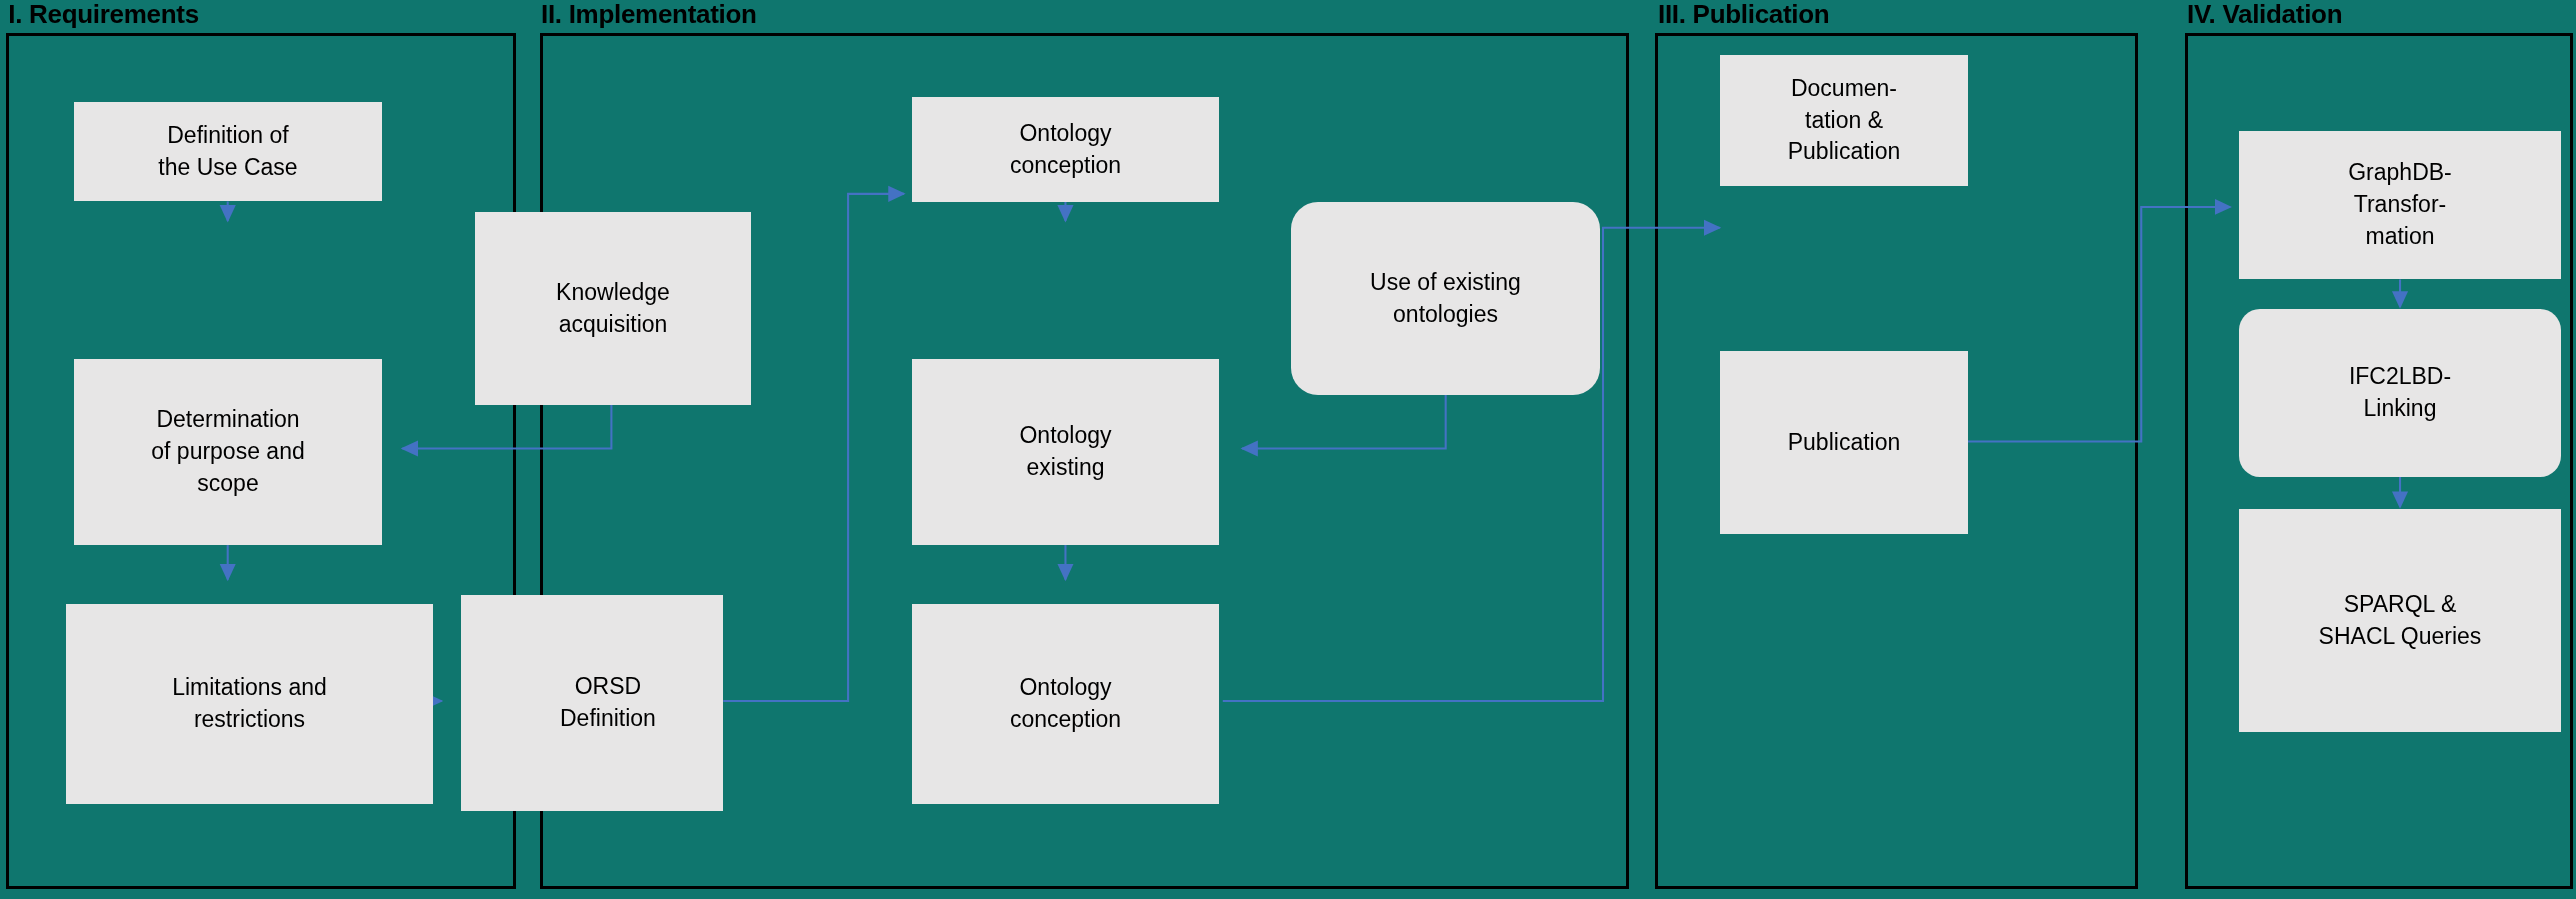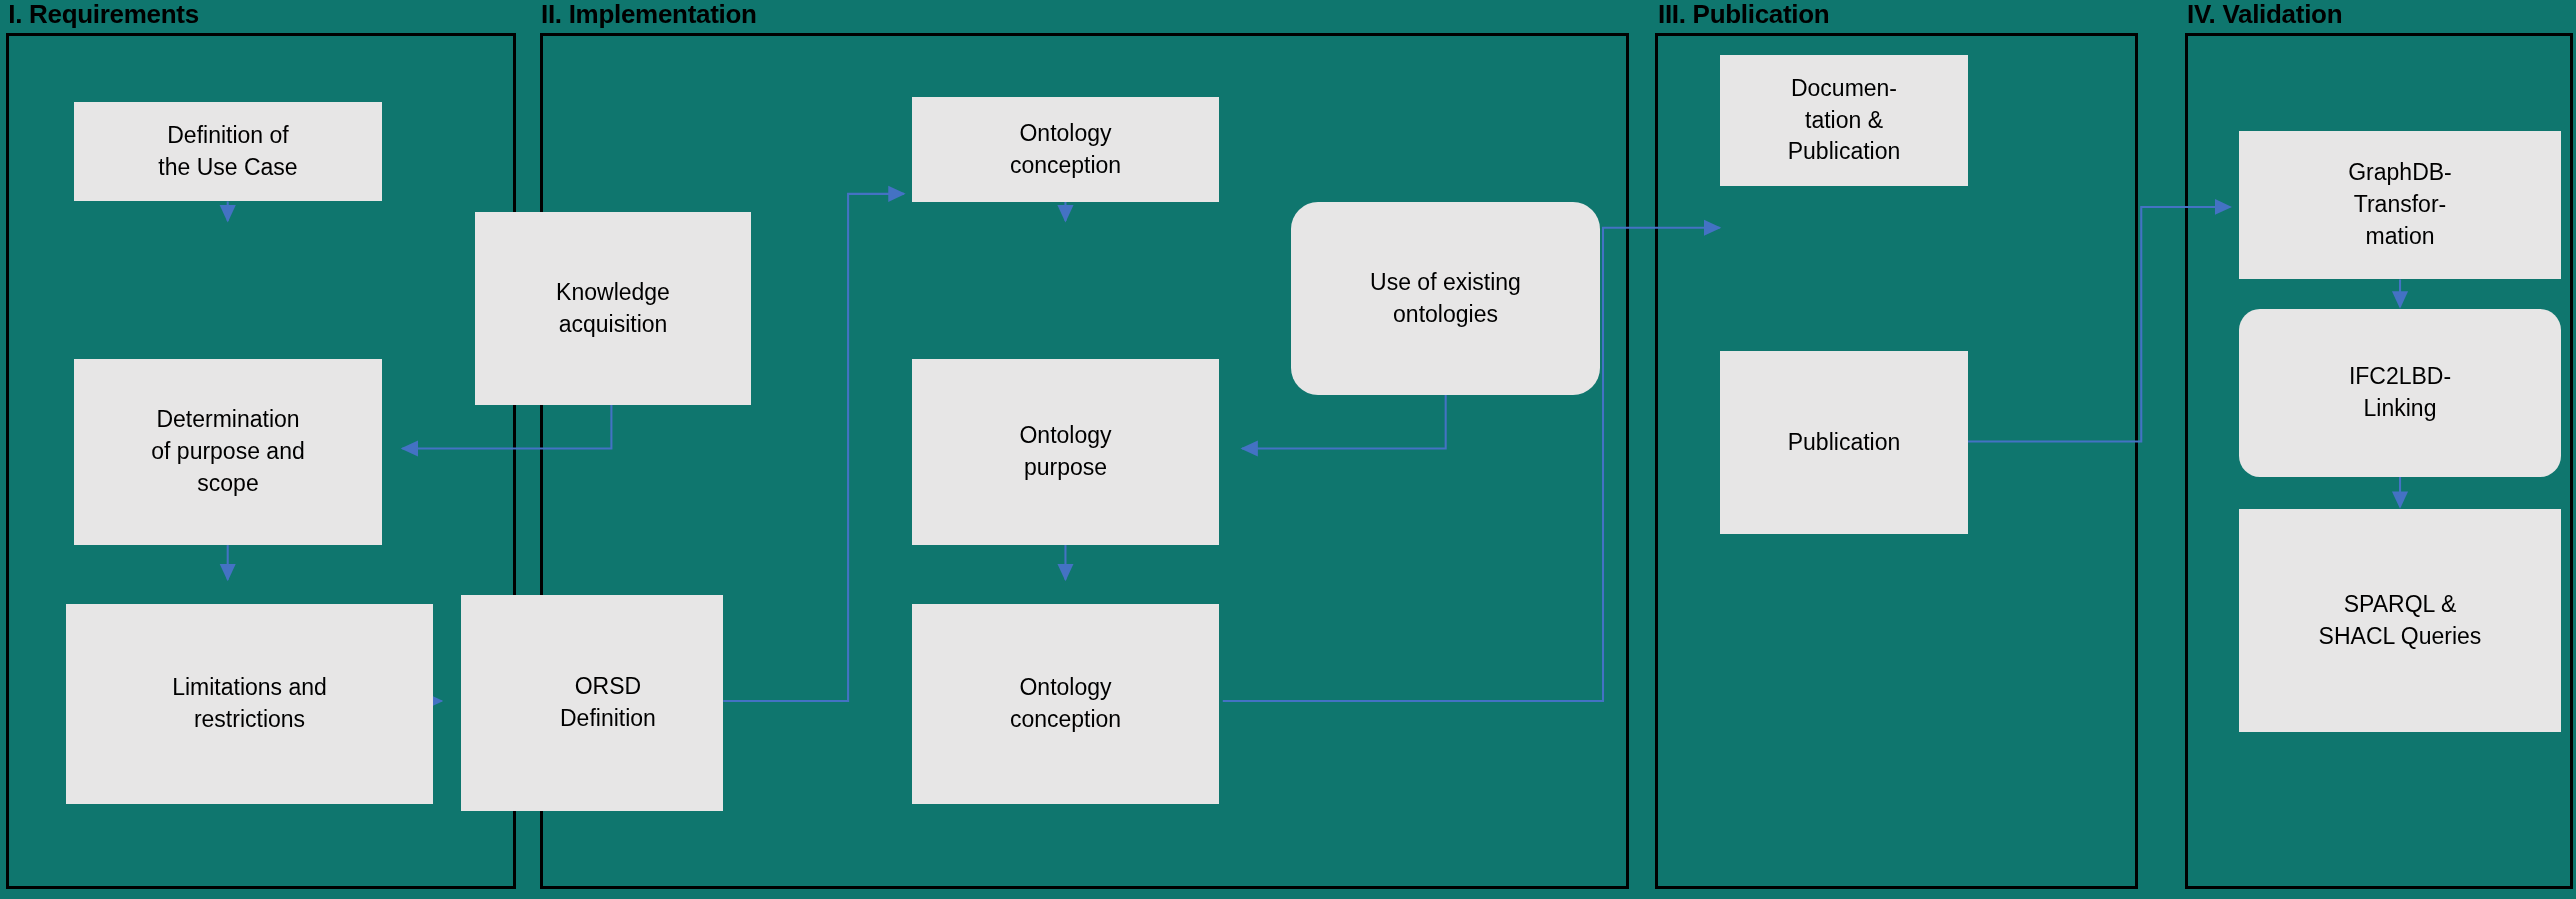--- a/index.html
+++ b/index.html
@@ -150,21 +150,21 @@
   <div class="node-box" style="left:1291px; top:202px; width:309px; height:193px;border-radius:27px;">
     <div>
       <span>Use of existing</span>
       <span>ontologies</span>
     </div>
   </div>
 
   <div class="node-box" style="left:912px; top:359px; width:307px; height:186px;">
     <div>
       <span>Ontology</span>
-      <span>purpose</span>
+      <span>existing</span>
     </div>
   </div>
 
   <div class="node-box" style="left:912px; top:604px; width:307px; height:200px;">
     <div>
       <span>Ontology</span>
       <span>conception</span>
     </div>
   </div>
 

